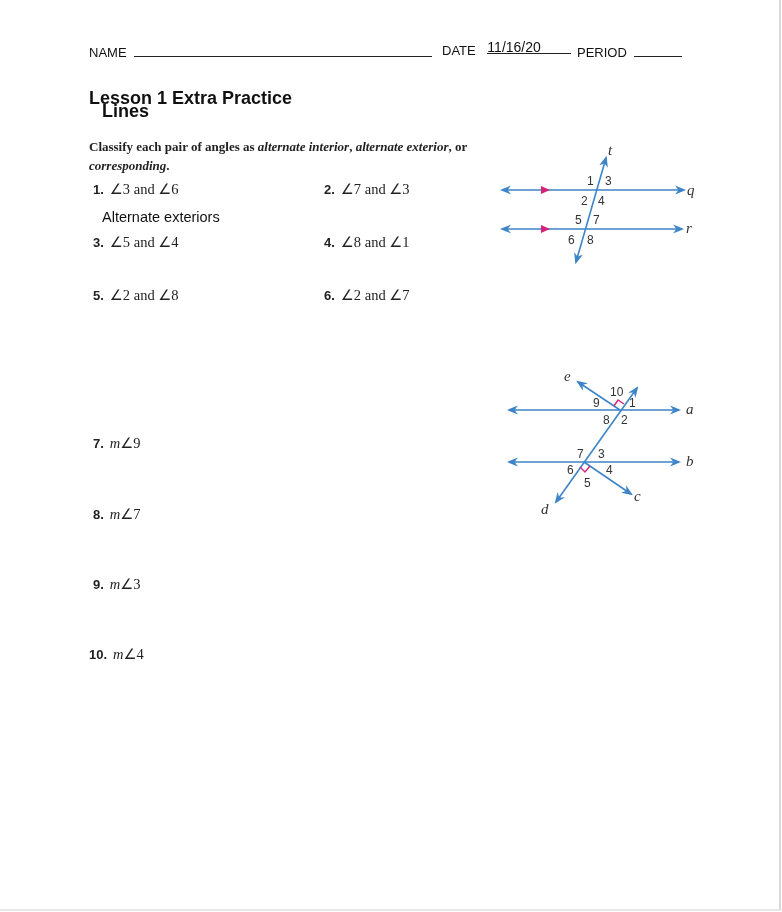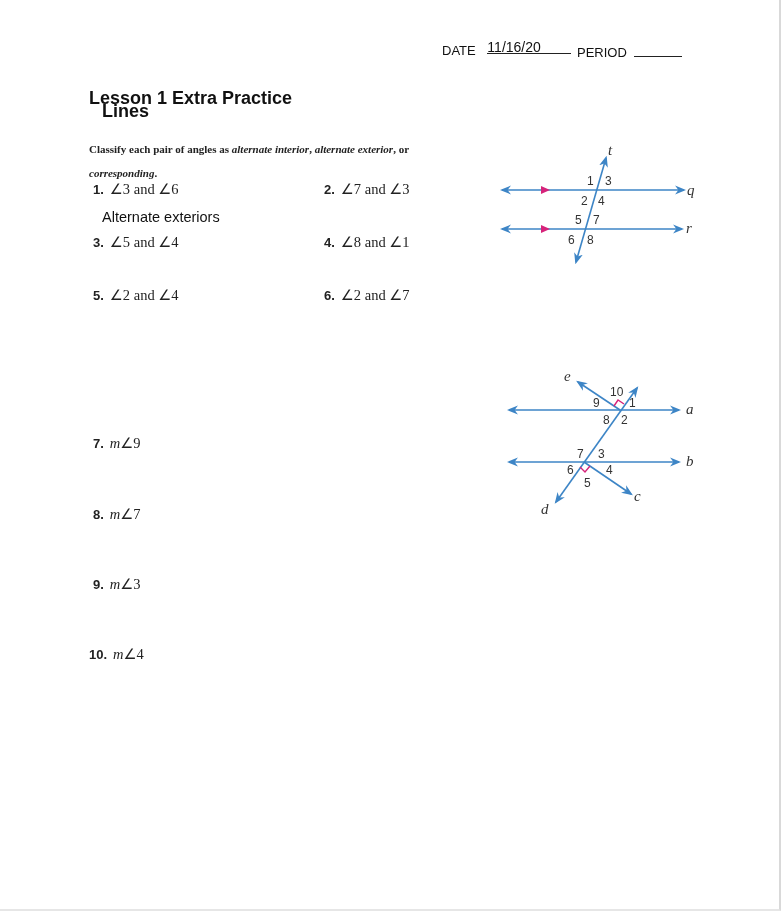--- a/index.html
+++ b/index.html
@@ -9,53 +9,57 @@
     background: #ffffff;
     border-right: 2px solid #d9d9d9; border-bottom: 2px solid #e6e6e6;
   }
   .abs { position: absolute; white-space: nowrap; }
   .sans { font-family: "Liberation Sans", sans-serif; color: #111; }
   .serif { font-family: "Liberation Serif", serif; color: #222; }
   .hdr { font-size: 13px; top: 42px; }
   .uline { display: inline-block; border-bottom: 1px solid #222; height: 14px; vertical-align: baseline; }
   .title { font-size: 18px; font-weight: bold; left: 89px; top: 88px; }
   .subtitle { font-size: 18px; font-weight: bold; left: 102px; top: 101px; }
-  .instr { font-size: 11px; font-weight: bold; line-height: 24px; left: 89px; white-space: normal; width: 380px; }
+  .instr { font-size: 13px; font-weight: bold; line-height: 19px; left: 89px; white-space: normal; width: 380px; }
   .instr i { font-weight: bold; }
   .num { font-family: "Liberation Sans", sans-serif; font-weight: bold; font-size: 13px; color: #222; margin-right: 6px; }
   .item { font-size: 14.5px; }
   .answer { font-size: 14.5px; left: 102px; top: 198px; margin-top: 11px; }
   svg text { font-family: "Liberation Sans", sans-serif; font-size: 12px; fill: #333; }
   svg text.lbl { font-family: "Liberation Serif", serif; font-style: italic; font-size: 15px; fill: #333; }
 </style>
 </head>
 <body>
 
 <div class="page">
 
+  <div class="abs sans hdr" style="left:89px;">
+    <span>NAME</span>
+    <span class="uline" style="width:298px; margin-left:4px;"></span>
+  </div>
   <div class="abs sans hdr" style="left:442px;">
     <span>DATE</span>
     <span class="uline" style="width:84px; margin-left:8px; font-size:14px; position:relative; top:-3px;"><span>11/16/20</span></span>
   </div>
   <div class="abs sans hdr" style="left:577px;">
     <span>PERIOD</span>
     <span class="uline" style="width:48px; margin-left:4px;"></span>
   </div>
 
   <div class="abs sans title">Lesson 1 Extra Practice</div>
   <div class="abs sans subtitle">Lines</div>
 
   <div class="abs serif instr" style="top:137px;"><span>Classify each pair of angles as </span><i>alternate interior</i><span>, </span><i>alternate exterior</i><span>, or </span><i>corresponding</i><span>.</span></div>
 
   <div class="abs serif item" style="left:93px; top:181px;"><span class="num">1.</span><span>∠3 and ∠6</span></div>
   <div class="abs sans answer">Alternate exteriors</div>
   <div class="abs serif item" style="left:324px; top:181px;"><span class="num">2.</span><span>∠7 and ∠3</span></div>
   <div class="abs serif item" style="left:93px; top:234px;"><span class="num">3.</span><span>∠5 and ∠4</span></div>
   <div class="abs serif item" style="left:324px; top:234px;"><span class="num">4.</span><span>∠8 and ∠1</span></div>
-  <div class="abs serif item" style="left:93px; top:287px;"><span class="num">5.</span><span>∠2 and ∠4</span></div>
+  <div class="abs serif item" style="left:93px; top:287px;"><span class="num">5.</span><span>∠2 and ∠8</span></div>
   <div class="abs serif item" style="left:324px; top:287px;"><span class="num">6.</span><span>∠2 and ∠7</span></div>
 
   <svg class="abs" style="left:0; top:0;" width="782" height="912">
     <defs>
       <marker id="arrB" viewBox="0 0 10 10" refX="8" refY="5" markerWidth="7" markerHeight="7" orient="auto-start-reverse">
         <path d="M0,1 L10,5 L0,9 L3,5 z" fill="#3d85c6"></path>
       </marker>
     </defs>
     <g>
       <line x1="502" y1="190" x2="684" y2="190" stroke="#3d85c6" stroke-width="1.6" marker-start="url(#arrB)" marker-end="url(#arrB)"></line>

